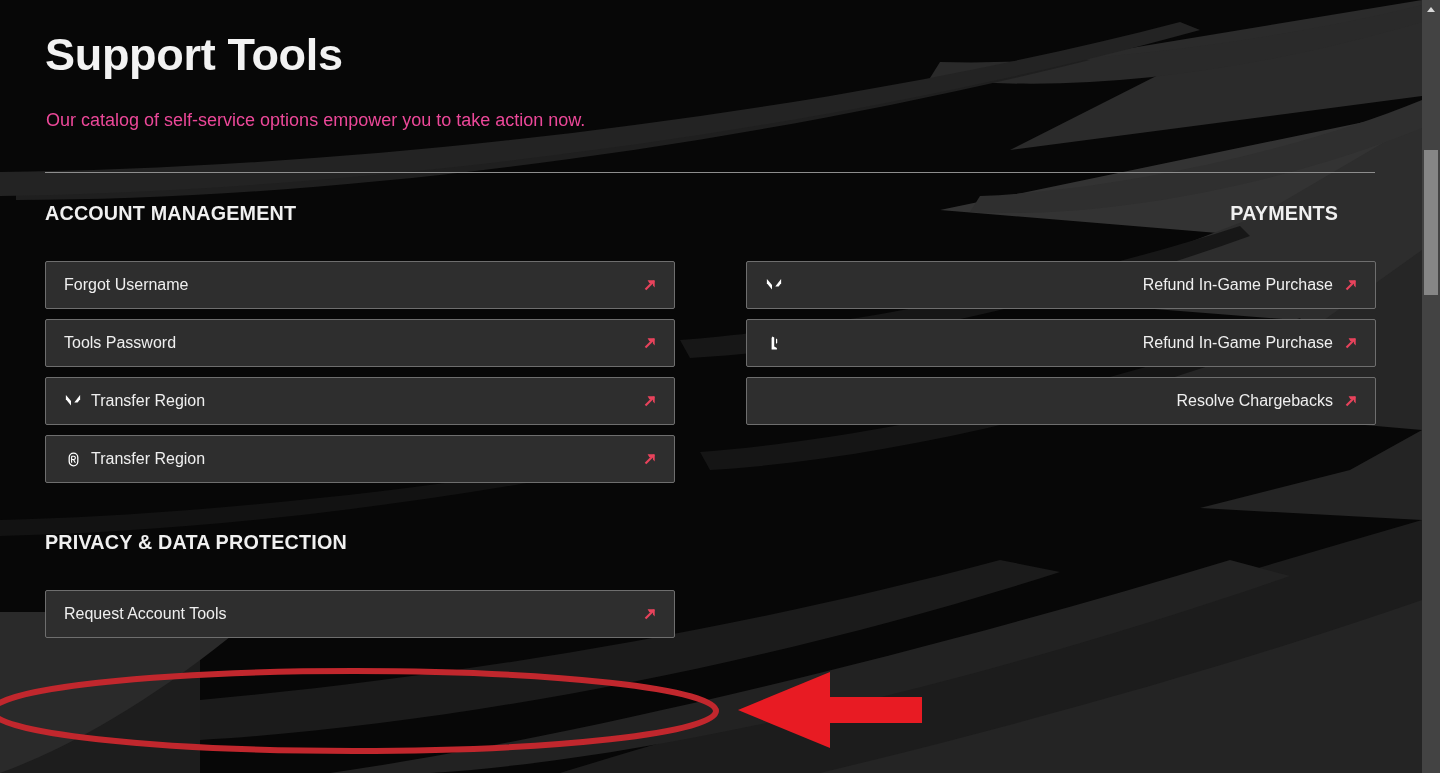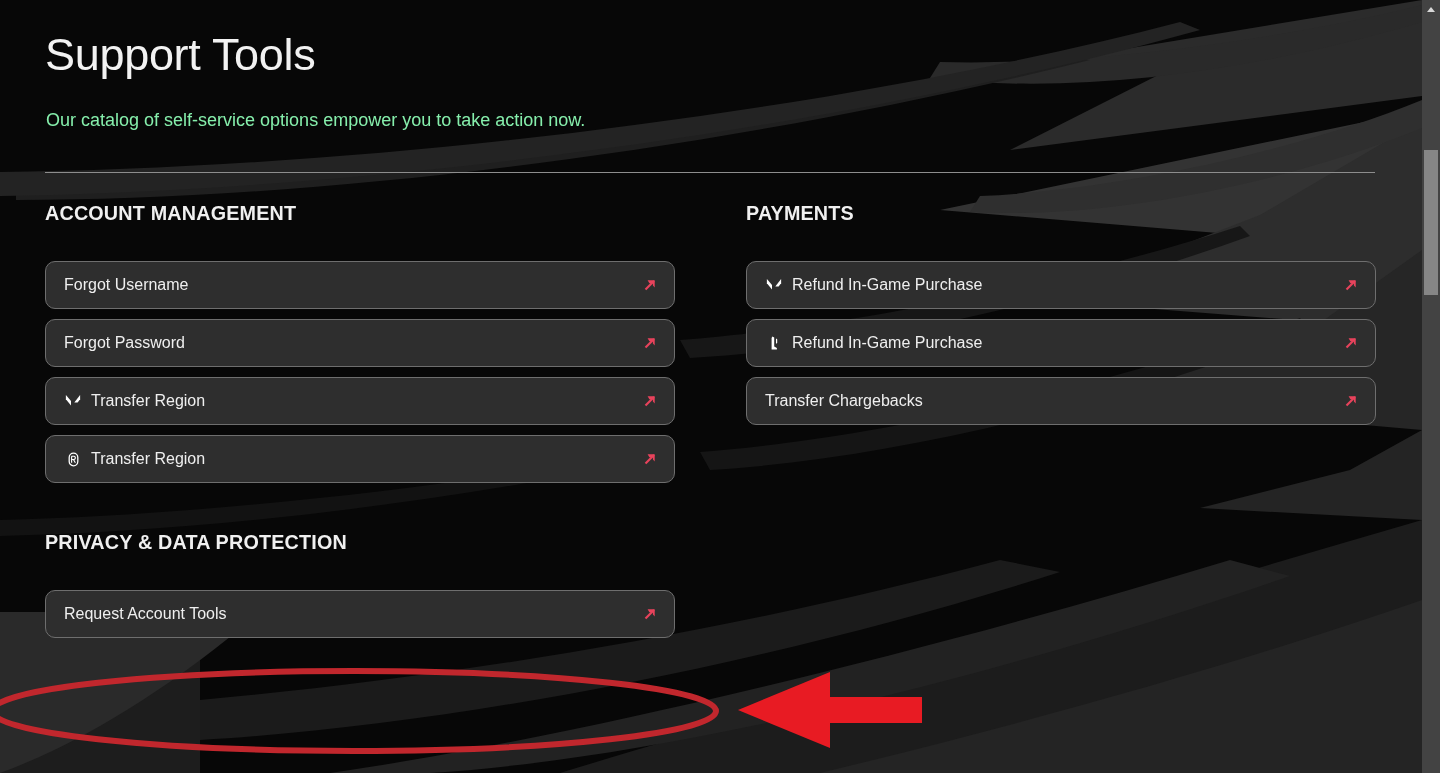--- a/index.html
+++ b/index.html
@@ -37,47 +37,47 @@
     height: 773px;
     padding: 0;
   }
 
   .page-title {
     position: absolute;
     left: 45px;
     top: 27px;
     font-size: 45px;
     line-height: 56px;
-    font-weight: normal;
+    font-weight: bold;
     color: #f2f2f2;
     letter-spacing: -0.3px;
   }
 
   .page-sub {
     position: absolute;
     left: 46px;
     top: 108px;
     font-size: 18px;
     line-height: 24px;
-    color: #86efac;
+    color: #ec4899;
     font-weight: normal;
   }
 
   .divider {
     position: absolute;
     left: 45px;
     top: 172px;
     width: 1330px;
     height: 1px;
     background: #8d8d8d;
   }
 
   
   .col-left  { position: absolute; left: 45px;  top: 200px; width: 630px; }
-  .col-right { position: absolute; left: 746px; top: 200px; width: 630px; }
+  .col-right { position: absolute; left: 746px; top: 200px; width: 630px; text-align: right; }
 
   .section { margin-bottom: 8px; }
 
   .section-title {
     font-size: 21px;
     line-height: 26px;
     font-weight: bold;
     color: #f0f0f0;
     letter-spacing: 0.2px;
     text-transform: uppercase;
@@ -89,21 +89,21 @@
 
   .card-list { margin-top: 35px; }
 
   .tool-card {
     position: relative;
     display: flex;
     align-items: center;
     height: 48px;
     background: #2e2e2e;
     border: 1px solid #6e6e6e;
-    border-radius: 10px;
+    border-radius: 2px;
     margin-bottom: 10px;
     padding: 0 14px 0 18px;
     cursor: pointer;
   }
 
   .tool-card .game-icon {
     width: 18px;
     height: 18px;
     flex: 0 0 18px;
     margin-right: 9px;
@@ -222,21 +222,21 @@
             <span class="card-label">Forgot Username</span>
             <span class="ext-arrow">
               <svg width="18" height="18" viewBox="0 0 18 18">
                 <path d="M4.5 13.5 L13 5" stroke="#e8435c" stroke-width="2.1" fill="none"></path>
                 <path d="M6.6 4.3 L13.7 4.3 L13.7 11.4 L11.9 9.6 L11.9 7.2 L8.4 7.2 Z" fill="#e8435c"></path>
               </svg>
             </span>
           </div>
 
           <div class="tool-card">
-            <span class="card-label">Forgot Password</span>
+            <span class="card-label">Tools Password</span>
             <span class="ext-arrow">
               <svg width="18" height="18" viewBox="0 0 18 18">
                 <path d="M4.5 13.5 L13 5" stroke="#e8435c" stroke-width="2.1" fill="none"></path>
                 <path d="M6.6 4.3 L13.7 4.3 L13.7 11.4 L11.9 9.6 L11.9 7.2 L8.4 7.2 Z" fill="#e8435c"></path>
               </svg>
             </span>
           </div>
 
           <div class="tool-card">
             <span class="game-icon">
@@ -329,21 +329,21 @@
             <span class="card-label">Refund In-Game Purchase</span>
             <span class="ext-arrow">
               <svg width="18" height="18" viewBox="0 0 18 18">
                 <path d="M4.5 13.5 L13 5" stroke="#e8435c" stroke-width="2.1" fill="none"></path>
                 <path d="M6.6 4.3 L13.7 4.3 L13.7 11.4 L11.9 9.6 L11.9 7.2 L8.4 7.2 Z" fill="#e8435c"></path>
               </svg>
             </span>
           </div>
 
           <div class="tool-card">
-            <span class="card-label">Transfer Chargebacks</span>
+            <span class="card-label">Resolve Chargebacks</span>
             <span class="ext-arrow">
               <svg width="18" height="18" viewBox="0 0 18 18">
                 <path d="M4.5 13.5 L13 5" stroke="#e8435c" stroke-width="2.1" fill="none"></path>
                 <path d="M6.6 4.3 L13.7 4.3 L13.7 11.4 L11.9 9.6 L11.9 7.2 L8.4 7.2 Z" fill="#e8435c"></path>
               </svg>
             </span>
           </div>
 
         </div>
       </div>

